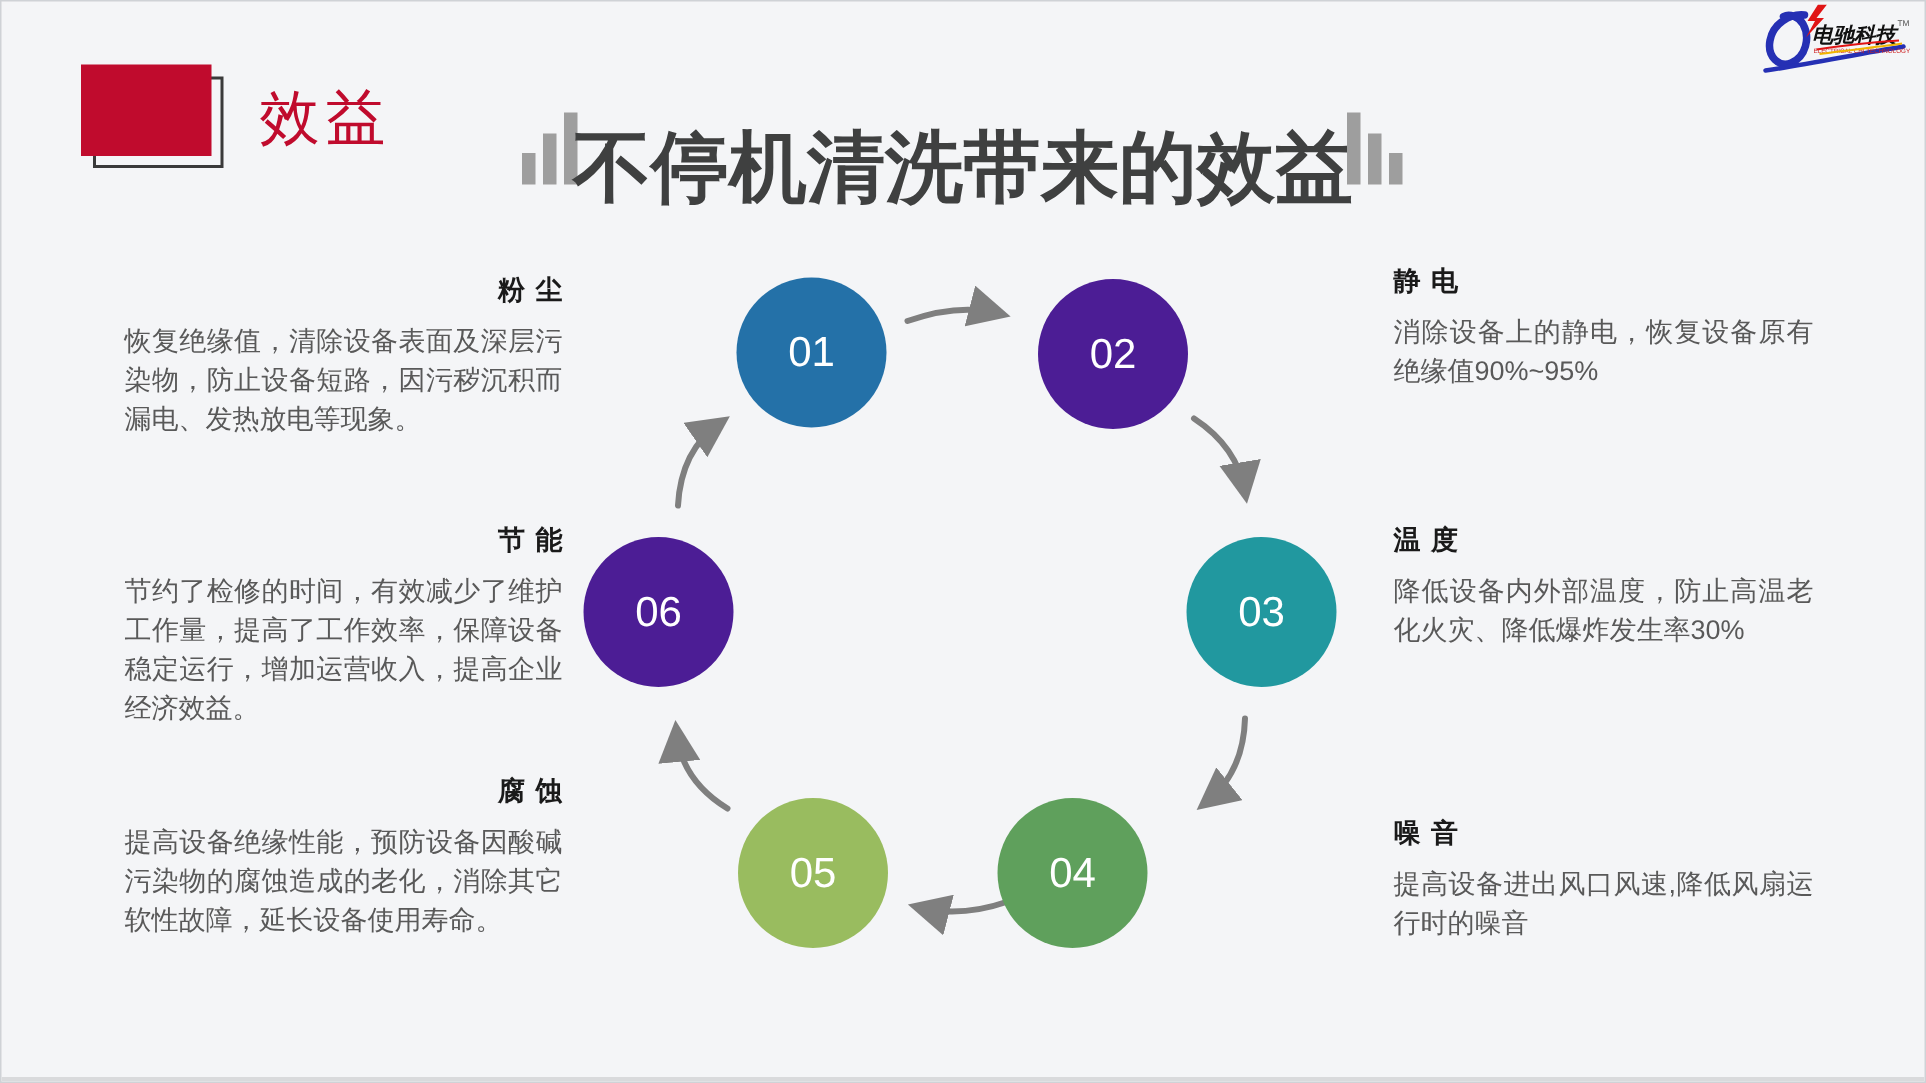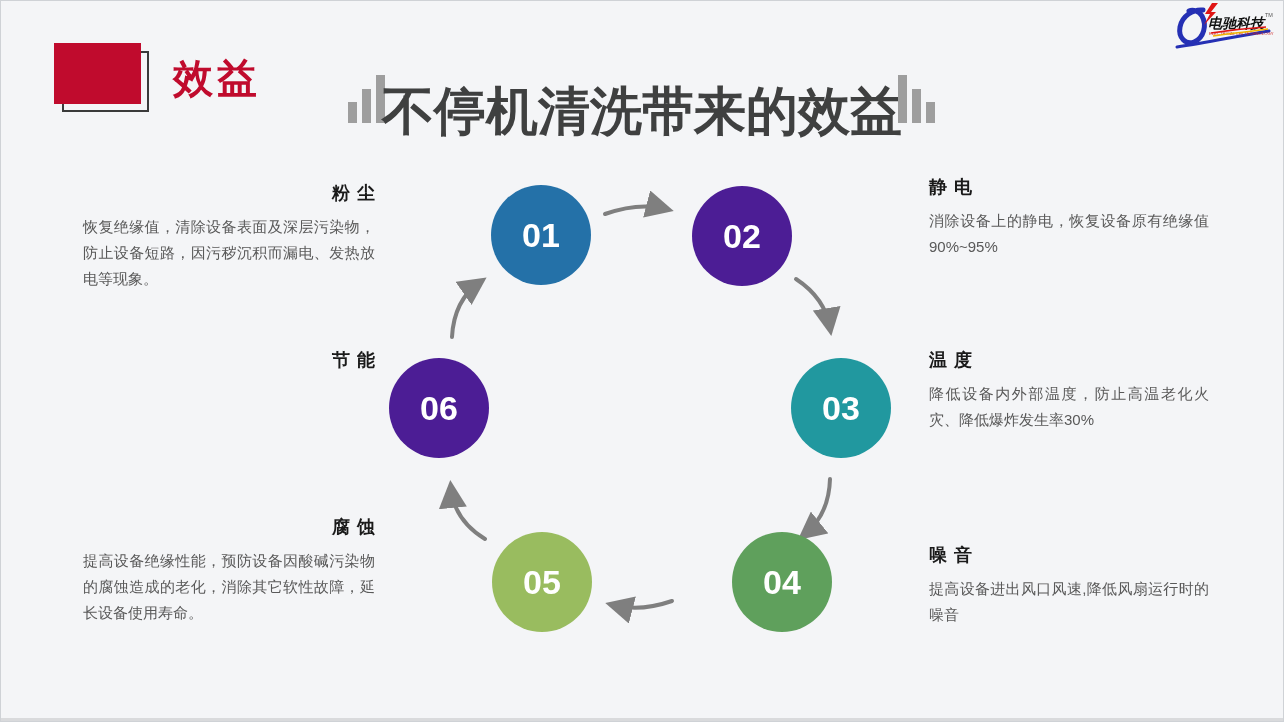--- a/index.html
+++ b/index.html
@@ -8,44 +8,44 @@
     --logo_blue:#2530b4; --logo_red:#e01515; --logo_yellow:#f0b400;
   }
   *{margin:0;padding:0;box-sizing:border-box;}
   body{font-family:"Liberation Sans","DejaVu Sans",sans-serif;background:#e8e8e8;}
   .slide{position:relative;width:1284px;height:722px;background:var(--background);
          overflow:hidden;border:1px solid #cfd2d6;}
   
   .tag-outline{position:absolute;left:61px;top:50px;width:87px;height:61px;
                border:2px solid #3a3a3a;background:transparent;}
   .tag-red{position:absolute;left:53px;top:42px;width:87px;height:61px;background:var(--accent);}
-  .tag-label{position:absolute;left:172px;top:50px;font-size:40px;font-weight:bold;
+  .tag-label{position:absolute;left:172px;top:50px;font-size:40px;font-weight:normal;
              color:var(--accent);letter-spacing:4px;}
   .main-title{position:absolute;left:50%;top:76px;transform:translateX(-50%);
               font-size:52px;font-weight:bold;color:var(--title);white-space:nowrap;}
   .bars{position:absolute;display:flex;align-items:flex-end;gap:5px;height:48px;}
   .bars-left{left:347px;top:74px;}
   .bars-right{left:897px;top:74px;}
   .bar{width:9px;background:var(--bars);}
   .bar-s{height:21px;} .bar-m{height:34px;} .bar-t{height:48px;}
   
   .tblock{position:absolute;}
   .tblock-left{left:82px;width:292px;}
   .tblock-right{left:928px;width:280px;}
   .tblock h3{font-size:18px;font-weight:bold;color:var(--heading);letter-spacing:7px;}
   .tblock-left h3{text-align:right;margin-right:-7px;}
-  .tblock p{margin-top:9px;font-size:15px;line-height:26px;color:var(--body);text-align:justify;}
+  .tblock p{margin-top:9px;font-size:18px;line-height:26px;color:var(--body);text-align:justify;}
   .tl1{top:180px;} .tl2{top:347px;} .tl3{top:514px;}
   .tr1{top:174px;} .tr2{top:347px;} .tr3{top:514px;margin-top:28px;}
   
   .circle{position:absolute;width:100px;height:100px;border-radius:50%;
           display:flex;align-items:center;justify-content:center;}
-  .circle span{color:#fff;font-size:34px;font-weight:bold;}
+  .circle span{color:#fff;font-size:28px;font-weight:normal;}
   .c1{left:490px;top:184px;} .c2{left:691px;top:185px;} .c3{left:790px;top:357px;}
-  .c4{left:731px;top:531px;} .c5{left:491px;top:531px;} .c6{left:388px;top:357px;}
+  .c4{left:664px;top:531px;} .c5{left:491px;top:531px;} .c6{left:388px;top:357px;}
   .arrows{position:absolute;left:0;top:0;width:1284px;height:722px;pointer-events:none;}
   .arrow{stroke:var(--arrow);stroke-width:4;fill:none;stroke-linecap:round;marker-end:url(#ah);}
   .ah{fill:var(--arrow);}
   
   .logo{position:absolute;left:1162px;top:2px;width:116px;height:52px;}
   .bottom-strip{position:absolute;left:0;right:0;bottom:0;height:3px;background:var(--strip);}
 </style>
 </head>
 <body>
 
@@ -77,20 +77,21 @@
     <path d="M48 30 C68 27 88 25 103 24" fill="none" stroke="var(--logo_red)" stroke-width="1.4"></path>
     <path d="M50 33 C72 30 92 28 105 26" fill="none" stroke="var(--logo_yellow)" stroke-width="1.4"></path>
   </svg>
 
   <div class="tblock tblock-left tl1">
     <h3>粉尘</h3>
     <p>恢复绝缘值，清除设备表面及深层污染物，防止设备短路，因污秽沉积而漏电、发热放电等现象。</p>
   </div>
   <div class="tblock tblock-left tl2">
     <h3>节能</h3>
+    <p>节约了检修的时间，有效减少了维护工作量，提高了工作效率，保障设备稳定运行，增加运营收入，提高企业经济效益。</p>
   </div>
   <div class="tblock tblock-left tl3">
     <h3>腐蚀</h3>
     <p>提高设备绝缘性能，预防设备因酸碱污染物的腐蚀造成的老化，消除其它软性故障，延长设备使用寿命。</p>
   </div>
 
   <div class="tblock tblock-right tr1">
     <h3>静电</h3>
     <p>消除设备上的静电，恢复设备原有绝缘值90%~95%</p>
   </div>

